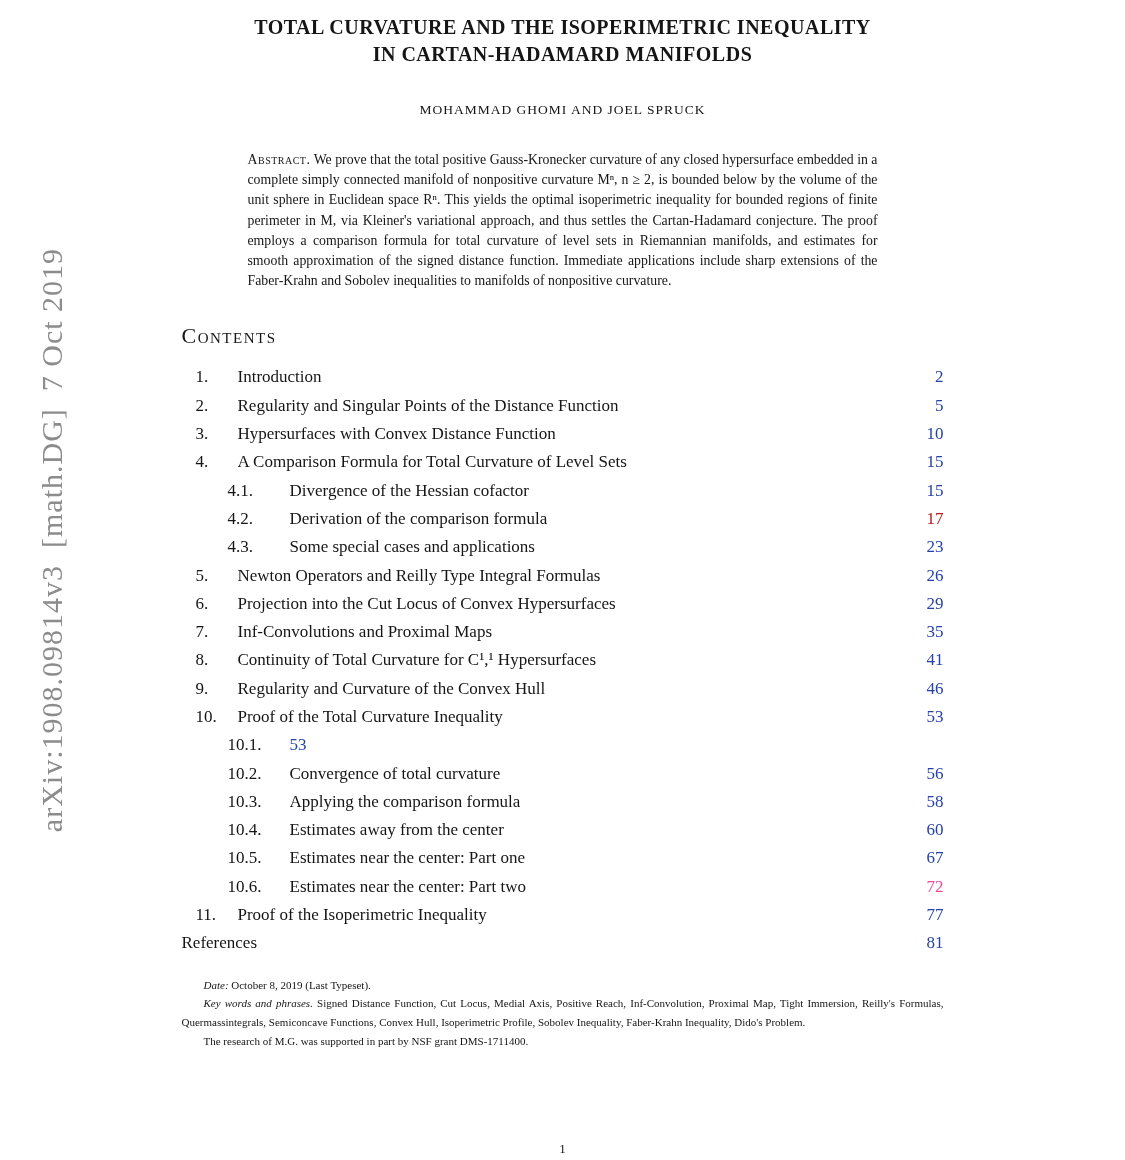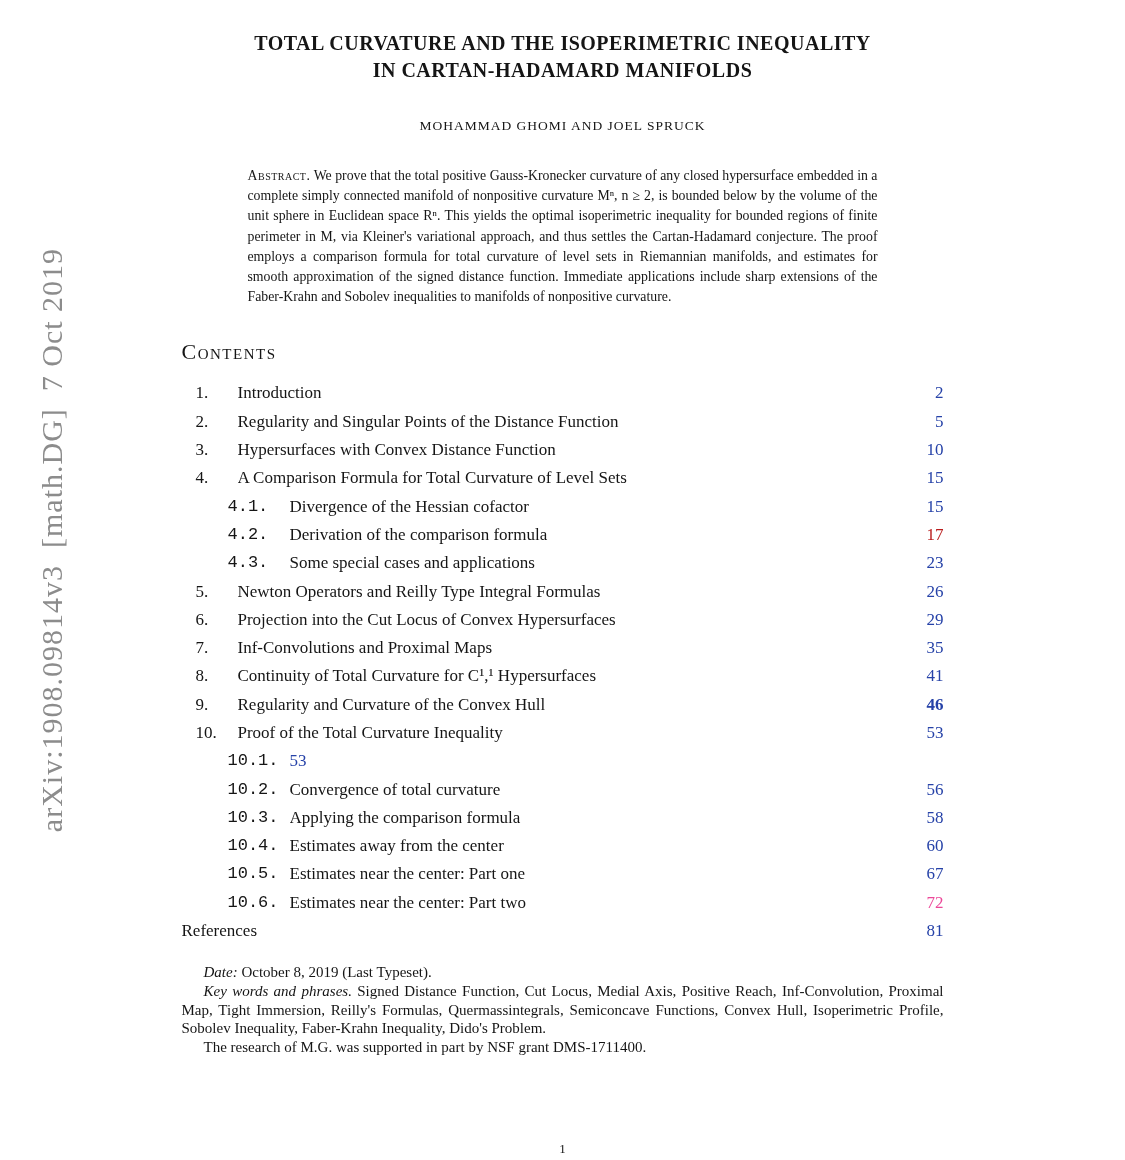--- a/index.html
+++ b/index.html
@@ -11,21 +11,21 @@
   .page {
     position: relative;
     width: 1125px;
     height: 1160px;
     background: #ffffff;
     overflow: hidden;
     margin: 0 auto;
   }
   .content {
     width: 762px;
-    margin: 16px auto;
+    margin: 0 auto;
     padding-top: 14px;
   }
   .title {
     text-align: center;
     font-weight: bold;
     font-size: 20px;
     line-height: 27px;
     letter-spacing: 0.5px;
   }
   .authors {
@@ -58,27 +58,27 @@
   }
   .toc-row {
     display: flex;
     line-height: 28.3px;
     white-space: nowrap;
   }
   .toc-row .num { flex: none; }
   .toc-row.level1 { padding-left: 14px; }
   .toc-row.level1 .num { width: 42px; }
   .toc-row.level2 { padding-left: 46px; }
-  .toc-row.level2 .num { width: 62px; font-family: Liberation Mono, monospace; }
+  .toc-row.level2 .num { width: 62px; }
   .toc-row.level0 { padding-left: 0; }
   .toc-title { flex: 1; overflow: hidden; }
   .toc-page { color: #2642a8; }
   .footnotes {
     margin-top: 18px;
-    font-size: 15px;
+    font-size: 11px;
     line-height: 18.7px;
     text-align: justify;
   }
   .footnotes p { text-indent: 22px; }
   .it { font-style: italic; }
   .pageno {
     position: absolute;
     top: 1141px;
     left: 0;
     width: 100%;
@@ -171,21 +171,21 @@
     <span class="toc-page" style="color: rgb(38, 66, 168);">35</span>
   </div>
         <div class="toc-row level1">
     <span class="num">8.</span>
     <span class="toc-title">Continuity of Total Curvature for C¹,¹ Hypersurfaces</span>
     <span class="toc-page" style="color: rgb(38, 66, 168);">41</span>
   </div>
         <div class="toc-row level1">
     <span class="num">9.</span>
     <span class="toc-title">Regularity and Curvature of the Convex Hull</span>
-    <span class="toc-page" style="color: rgb(38, 66, 168); font-weight: bold;">46</span>
+    <span class="toc-page" style="color: rgb(38, 66, 168);">46</span>
   </div>
         <div class="toc-row level1">
     <span class="num">10.</span>
     <span class="toc-title">Proof of the Total Curvature Inequality</span>
     <span class="toc-page" style="color: rgb(38, 66, 168);">53</span>
   </div>
         <div class="toc-row level2">
     <span class="num">10.1.</span>
     <span class="toc-page" style="color: rgb(38, 66, 168);">53</span>
   </div>
@@ -206,20 +206,25 @@
   </div>
         <div class="toc-row level2">
     <span class="num">10.5.</span>
     <span class="toc-title">Estimates near the center: Part one</span>
     <span class="toc-page" style="color: rgb(38, 66, 168);">67</span>
   </div>
         <div class="toc-row level2">
     <span class="num">10.6.</span>
     <span class="toc-title">Estimates near the center: Part two</span>
     <span class="toc-page" style="color: #ec4899;">72</span>
+  </div>
+        <div class="toc-row level1">
+    <span class="num">11.</span>
+    <span class="toc-title">Proof of the Isoperimetric Inequality</span>
+    <span class="toc-page" style="color: rgb(38, 66, 168);">77</span>
   </div>
         <div class="toc-row level0">
 
     <span class="toc-title">References</span>
     <span class="toc-page" style="color: rgb(38, 66, 168);">81</span>
   </div>
       </nav>
 
     <div class="footnotes">
       <p><span class="it">Date:</span><span> October 8, 2019 (Last Typeset).</span></p>

